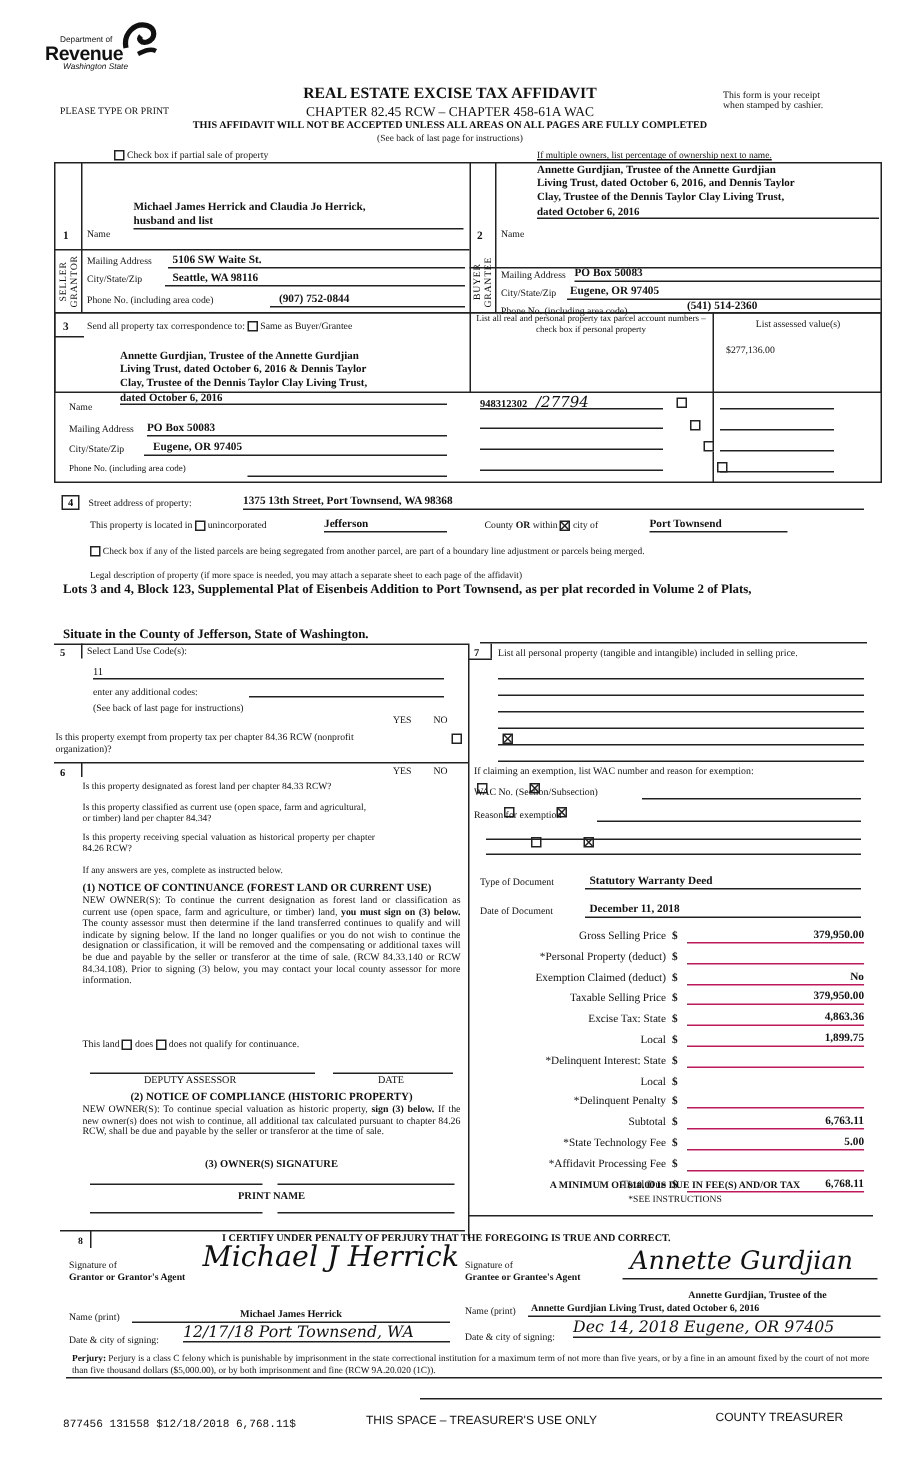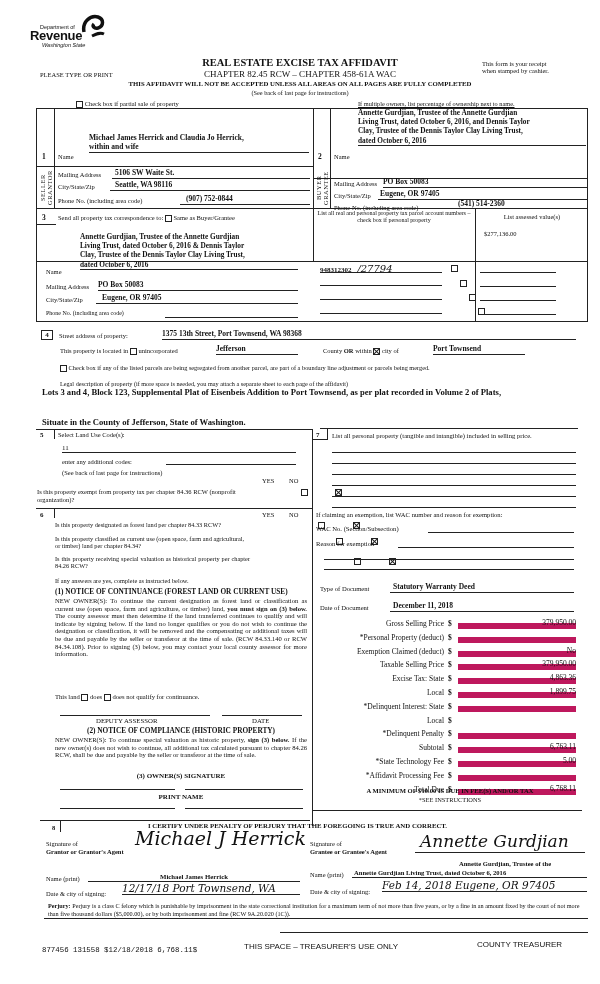--- a/index.html
+++ b/index.html
@@ -14,21 +14,21 @@
 .cb{display:inline-block;width:7px;height:7px;border:1px solid #222;vertical-align:middle;position:relative;background:#fff}
 .cb.x::before,.cb.x::after{content:"";position:absolute;left:-1px;top:2px;width:7px;height:1px;background:#222}
 .cb.x::before{transform:rotate(45deg)}.cb.x::after{transform:rotate(-45deg)}
 .vline{position:absolute;width:1px;background:#222}
 .hline{position:absolute;height:1px;background:#222}
 .box{position:absolute;border:1px solid #222}
 .secno{position:absolute;font-weight:bold;font-size:7px;width:12px;height:10px;border:1px solid #222;text-align:center;line-height:9px}
 .vert{position:absolute;writing-mode:vertical-rl;transform:rotate(180deg);font-size:6.5px;letter-spacing:0.5px;text-align:center;line-height:7px}
 .row-label{position:absolute;text-align:right;font-size:7.5px}
 .dollar{position:absolute;font-weight:bold;font-size:7.5px}
-.amt{position:absolute;text-align:right;font-weight:normal;font-size:7.5px;border-bottom:6px solid #be185d;height:10px}
+.amt{position:absolute;text-align:right;font-weight:bold;font-size:7.5px;border-bottom:1px solid #be185d;height:10px}
 .just{text-align:justify}
 </style>
 </head>
 <body>
 
 
 
 
 <div class="abs" style="left:30px;top:14px;width:80px;height:36px;">
   <svg class="abs" style="left:50px;top:0;" width="26" height="24" viewBox="0 0 26 24">
@@ -62,21 +62,21 @@
 <div class="hline" style="left:36px;top:166px;width:277px;"></div>
 <div class="hline" style="left:313px;top:178px;width:275px;"></div>
 <div class="hline" style="left:36px;top:208px;width:552px;"></div>
 
 
 <div class="vline" style="left:54px;top:108px;height:100px;"></div>
 <div class="abs b" style="left:42px;top:153px;">1</div>
 <div class="vert" style="left:39px;top:168px;height:40px;width:14px;">SELLER GRANTOR</div>
 <div class="abs" style="left:58px;top:153px;font-size:6.5px;">Name</div>
 <div class="abs b" style="left:89px;top:134px;font-size:7.5px;">Michael James Herrick and Claudia Jo Herrick,</div>
-<div class="abs b ul" style="left:89px;top:143px;width:220px;font-size:7.5px;">within and wife</div>
+<div class="abs b ul" style="left:89px;top:143px;width:220px;font-size:7.5px;">husband and list</div>
 <div class="abs" style="left:58px;top:171px;font-size:6.5px;">Mailing Address</div>
 <div class="abs b ul" style="left:112px;top:169px;width:198px;padding-left:3px;">5106 SW Waite St.</div>
 <div class="abs" style="left:58px;top:183px;font-size:6.5px;">City/State/Zip</div>
 <div class="abs b ul" style="left:110px;top:181px;width:200px;padding-left:5px;">Seattle, WA 98116</div>
 <div class="abs" style="left:58px;top:197px;font-size:6.5px;">Phone No. (including area code)</div>
 <div class="abs b ul" style="left:180px;top:195px;width:130px;padding-left:6px;">(907) 752-0844</div>
 
 
 <div class="vline" style="left:330px;top:108px;height:100px;"></div>
 <div class="abs b" style="left:318px;top:153px;">2</div>
@@ -326,21 +326,21 @@
 
 <div class="abs" style="left:46px;top:875px;font-size:6.5px;">Name (print)</div>
 <div class="abs b ul" style="left:88px;top:873px;width:212px;text-align:center;font-size:6.8px;">Michael James Herrick</div>
 <div class="abs b" style="left:420px;top:860px;width:170px;text-align:center;font-size:6.6px;">Annette Gurdjian, Trustee of the</div>
 <div class="abs" style="left:310px;top:871px;font-size:6.5px;">Name (print)</div>
 <div class="abs b ul" style="left:352px;top:869px;width:235px;font-size:6.6px;padding-left:2px;">Annette Gurdjian  Living Trust, dated October 6, 2016</div>
 
 <div class="abs" style="left:46px;top:890px;font-size:6.5px;">Date &amp; city of signing:</div>
 <div class="abs hand ul" style="left:122px;top:882px;width:178px;font-size:10.5px;">12/17/18   Port Townsend, WA</div>
 <div class="abs" style="left:310px;top:888px;font-size:6.5px;">Date &amp; city of signing:</div>
-<div class="abs hand ul" style="left:382px;top:879px;width:205px;font-size:10.5px;">Feb 14, 2018   Eugene, OR 97405</div>
+<div class="abs hand ul" style="left:382px;top:879px;width:205px;font-size:10.5px;">Dec 14, 2018   Eugene, OR 97405</div>
 
 <div class="abs" style="left:48px;top:902px;width:540px;font-size:6.2px;line-height:7.6px;"><b>Perjury:</b> <span>Perjury is a class C felony which is punishable by imprisonment in the state correctional institution for a maximum term of not more than five years, or by a fine in an amount fixed by the court of not more than five thousand dollars ($5,000.00), or by both imprisonment and fine (RCW 9A.20.020 (1C)).</span></div>
 <div class="hline" style="left:44px;top:918px;width:544px;"></div>
 
 
 <div class="hline" style="left:280px;top:932px;width:308px;"></div>
 <div class="abs mono" style="left:42px;top:946px;font-size:7.4px;">877456 131558 $12/18/2018 6,768.11$</div>
 <div class="abs sans" style="left:244px;top:942px;font-size:8px;">THIS SPACE – TREASURER'S USE ONLY</div>
 <div class="abs sans" style="left:477px;top:940px;font-size:8px;">COUNTY TREASURER</div>
 

